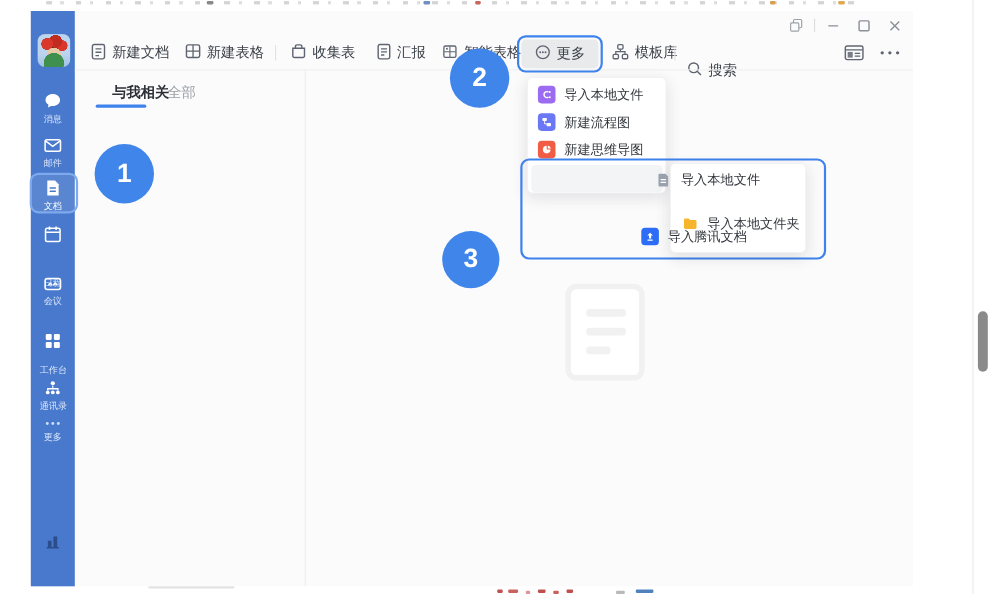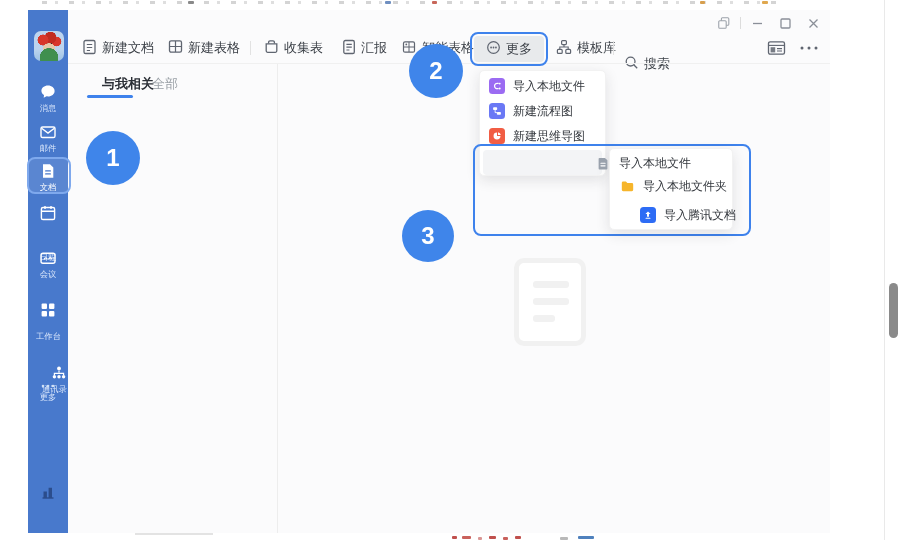--- a/index.html
+++ b/index.html
@@ -136,21 +136,21 @@
   <div class="sb-item" style="top:301px;gap:12px;">
     <span class="sb-ic"><svg viewBox="0 0 18 18">
           <rect x="2.6" y="2.6" width="5.4" height="5.4" rx="1" fill="#fff"></rect>
           <rect x="10" y="2.6" width="5.4" height="5.4" rx="1" fill="#fff"></rect>
           <rect x="2.6" y="10" width="5.4" height="5.4" rx="1" fill="#fff"></rect>
           <rect x="10" y="10" width="5.4" height="5.4" rx="1" fill="#fff"></rect>
         </svg></span>
     <span class="sb-label">工作台</span>
   </div>
 
-  <div class="sb-item" style="top:364px;align-items:flex-end;">
+  <div class="sb-item" style="top:344px;">
     <span class="sb-ic"><svg viewBox="0 0 18 18">
           <circle cx="9" cy="4.4" r="1.9" fill="#fff"></circle>
           <path d="M9 6.6v2M4.4 11V9.4h9.2V11" stroke="#fff" stroke-width="1.2" fill="none"></path>
           <circle cx="4.4" cy="12.8" r="1.7" fill="#fff"></circle>
           <circle cx="9" cy="12.8" r="1.7" fill="#fff"></circle>
           <circle cx="13.6" cy="12.8" r="1.7" fill="#fff"></circle>
         </svg></span>
     <span class="sb-label">通讯录</span>
   </div>
 
@@ -317,30 +317,30 @@
     <span class="mi">
         <svg width="14" height="15" viewBox="0 0 16 16">
           <path d="M4 1.6h6.2l2.8 2.8v9.4a1 1 0 01-1 1H4a1 1 0 01-1-1V2.6a1 1 0 011-1z" fill="#99a1ac"></path>
           <rect x="5" y="7" width="6" height="1.4" rx=".7" fill="#fff"></rect>
           <rect x="5" y="10" width="6" height="1.4" rx=".7" fill="#fff"></rect>
         </svg>
       </span>
     <span>导入本地文件</span>
   </div>
 
-  <div class="menu-row" style="left:609px;top:174px;width:124px;height:24px;z-index:27;">
+  <div class="menu-row" style="left:609px;top:191px;width:124px;height:24px;z-index:27;">
     <span class="mi">
         <svg width="15" height="14" viewBox="0 0 16 16">
           <path d="M1.5 4.4A1.5 1.5 0 013 2.9h3.2l1.6 1.8H13a1.5 1.5 0 011.5 1.5v6.2A1.5 1.5 0 0113 13.9H3a1.5 1.5 0 01-1.5-1.5z" fill="#F6B52B"></path>
         </svg>
       </span>
     <span>导入本地文件夹</span>
   </div>
 
-  <div class="menu-row" style="left:630px;top:203px;width:124px;height:24px;z-index:27;">
+  <div class="menu-row" style="left:573px;top:203px;width:124px;height:24px;z-index:27;">
     <span class="mi" style="background:#2D6CF5;">
         <svg width="12" height="12" viewBox="0 0 16 16">
           <path d="M8 3.4l3.4 3.4H9.3v3.6H6.7V6.8H4.6z" fill="#fff"></path>
           <rect x="4.7" y="11.6" width="6.6" height="1.5" rx=".75" fill="#fff"></rect>
         </svg>
       </span>
     <span>导入腾讯文档</span>
   </div>
 
   <div class="abs anno-circle" style="left:86px;top:131px;width:54px;height:54px;">1</div>

